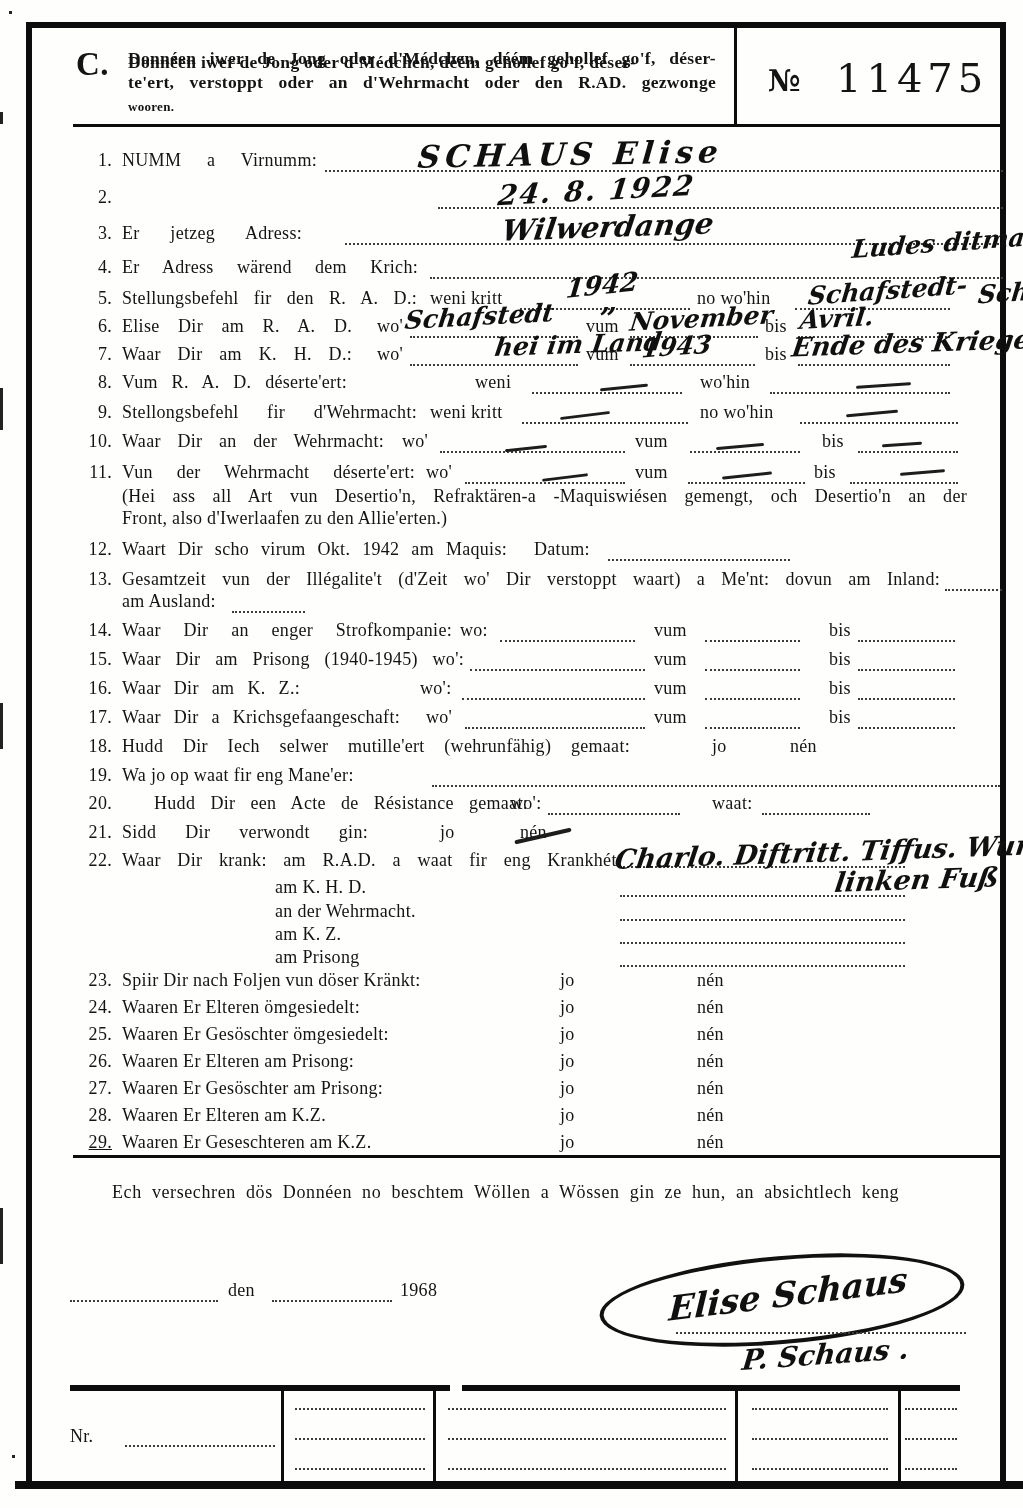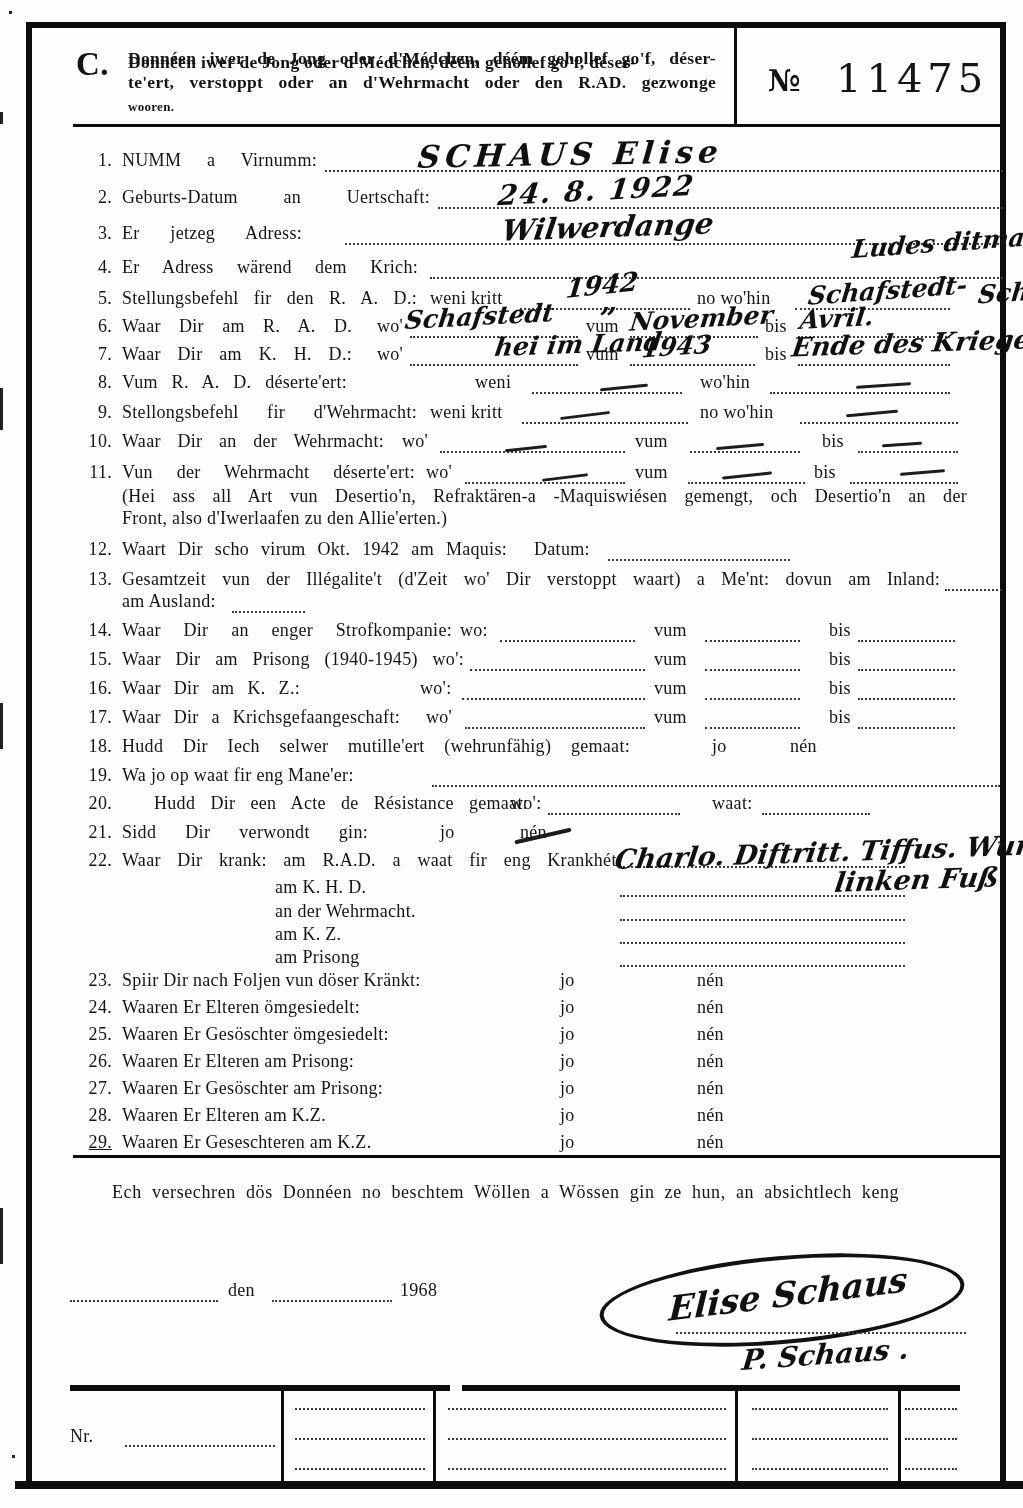--- a/index.html
+++ b/index.html
@@ -42,40 +42,39 @@
   <div class="bar" style="left:734px;top:28px;width:3px;height:96px;"></div>
   <span class="pt bold" style="left:768px;top:64px;font-size:30px;line-height:34px;font-family:'DejaVu Serif',serif;">№</span>
   <span class="pt" style="left:836px;top:60px;font-size:40px;line-height:36px;letter-spacing:5px;font-family:'DejaVu Serif',serif;">11475</span>
   <div class="bar" style="left:73px;top:124px;width:930px;height:3px;"></div>
 
   <span class="pt num" style="left:78px;top:150px;">1.</span>
   <span class="pt lblj" style="left:122px;top:150px;width:195px;">NUMM a Virnumm:</span>
   <div class="dl" style="left:325px;top:170px;width:678px;"></div>
 
   <span class="pt num" style="left:78px;top:187px;">2.</span>
-  <span class="pt lblj" style="left:122px;top:187px;width:308px;">Geburts-Datum an Uertschaft:</span>
   <div class="dl" style="left:438px;top:207px;width:565px;"></div>
 
   <span class="pt num" style="left:78px;top:223px;">3.</span>
   <span class="pt lblj" style="left:122px;top:223px;width:180px;">Er jetzeg Adress:</span>
   <div class="dl" style="left:345px;top:243px;width:658px;"></div>
 
   <span class="pt num" style="left:78px;top:257px;">4.</span>
   <span class="pt lblj" style="left:122px;top:257px;width:296px;">Er Adress wärend dem Krich:</span>
   <div class="dl" style="left:430px;top:277px;width:573px;"></div>
 
   <span class="pt num" style="left:78px;top:288px;">5.</span>
   <span class="pt lblj" style="left:122px;top:288px;width:295px;">Stellungsbefehl fir den R. A. D.:</span>
   <span class="pt" style="left:430px;top:288px;">weni kritt</span>
   <div class="dl" style="left:520px;top:308px;width:170px;"></div>
   <span class="pt" style="left:697px;top:288px;">no wo'hin</span>
   <div class="dl" style="left:795px;top:308px;width:155px;"></div>
 
   <span class="pt num" style="left:78px;top:316px;">6.</span>
-  <span class="pt lblj" style="left:122px;top:316px;width:230px;">Waar Dir am R. A. D.</span>
+  <span class="pt lblj" style="left:122px;top:316px;width:230px;">Elise Dir am R. A. D.</span>
   <span class="pt" style="left:377px;top:316px;">wo'</span>
   <div class="dl" style="left:410px;top:336px;width:168px;"></div>
   <span class="pt" style="left:586px;top:316px;">vum</span>
   <div class="dl" style="left:630px;top:336px;width:128px;"></div>
   <span class="pt" style="left:765px;top:316px;">bis</span>
   <div class="dl" style="left:798px;top:336px;width:152px;"></div>
 
   <span class="pt num" style="left:78px;top:344px;">7.</span>
   <span class="pt lblj" style="left:122px;top:344px;width:230px;">Waar Dir am K. H. D.:</span>
   <span class="pt" style="left:377px;top:344px;">wo'</span>

